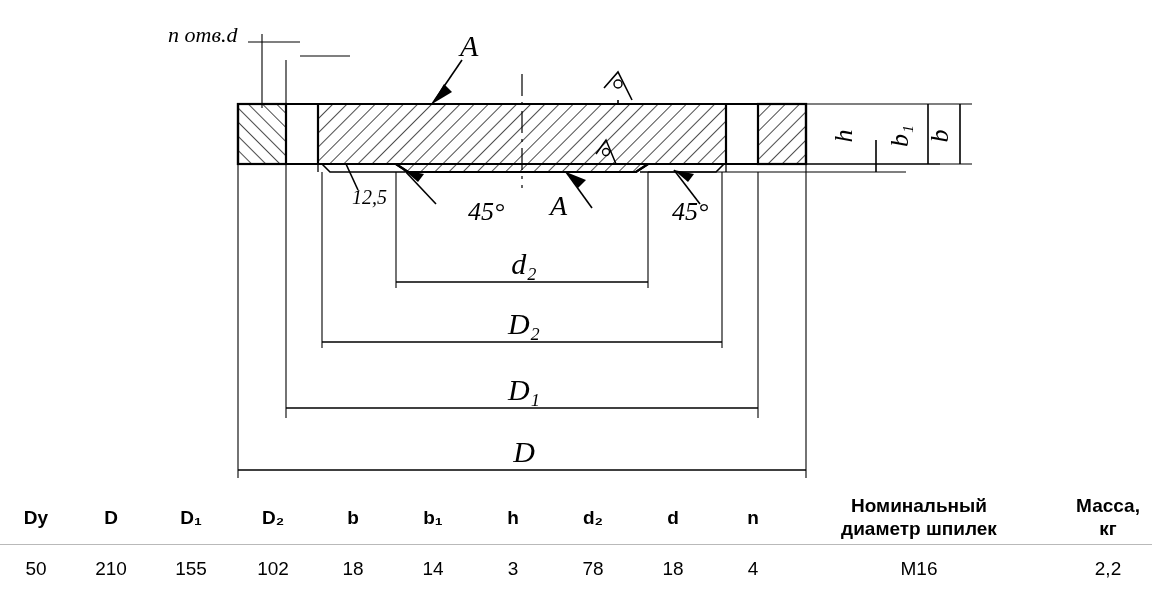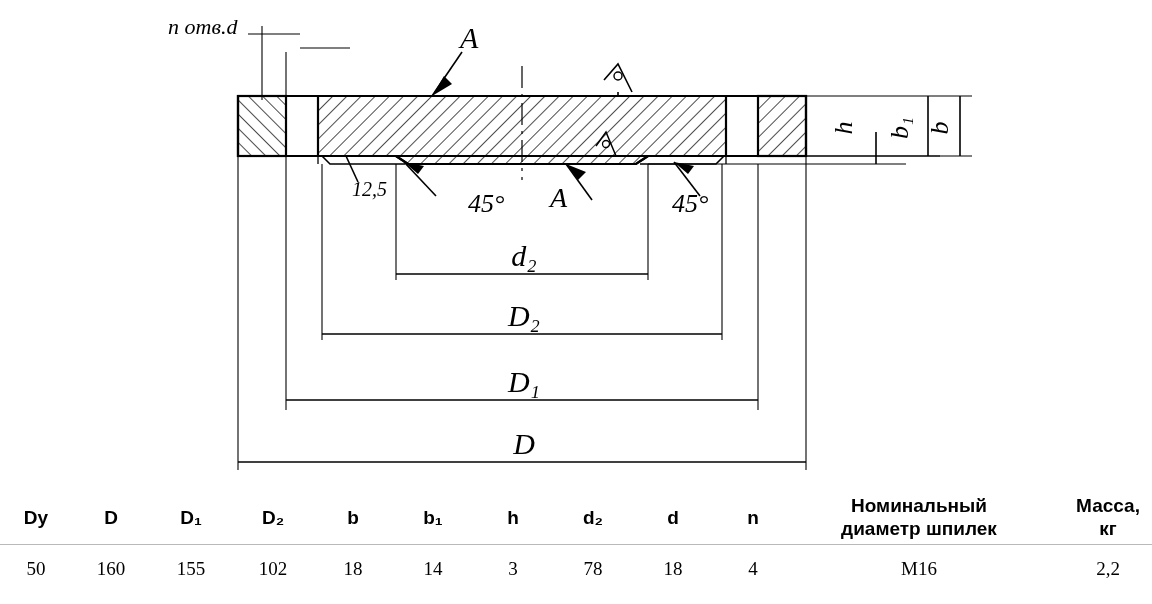--- a/index.html
+++ b/index.html
@@ -11,21 +11,21 @@
     width: 1152px;
     height: 604px;
     font-family: "Liberation Sans", sans-serif;
     color: #000;
     overflow: hidden;
     position: relative;
   }
   #drawing-area {
     position: absolute;
     left: 0;
-    top: 4px;
+    top: 12px;
     width: 912px;
     height: 492px;
     text-decoration: underline;
   }
   #drawing-area svg {
     display: block;
   }
   .tbl-wrap {
     position: absolute;
     left: 0;
@@ -45,21 +45,20 @@
   }
   table.specs thead th {
     font-weight: bold;
     height: 52px;
     border-bottom: 1px solid #b9b9b9;
     line-height: 1.15;
   }
   table.specs tbody td {
     font-weight: normal;
     height: 48px;
-    font-family: Liberation Serif, serif;
   }
   .hdr-two-line {
     display: block;
     line-height: 1.2;
   }
 </style>
 </head>
 <body>
 
 <div id="drawing-area">
@@ -218,21 +217,21 @@
         </th>
         <th>
           <span class="hdr-two-line">Масса,</span>
           <span class="hdr-two-line">кг</span>
         </th>
       </tr>
     </thead>
     <tbody>
       <tr>
         <td>50</td>
-        <td>160</td>
+        <td>210</td>
         <td>155</td>
         <td>102</td>
         <td>18</td>
         <td>14</td>
         <td>3</td>
         <td>78</td>
         <td>18</td>
         <td>4</td>
         <td>М16</td>
         <td>2,2</td>

